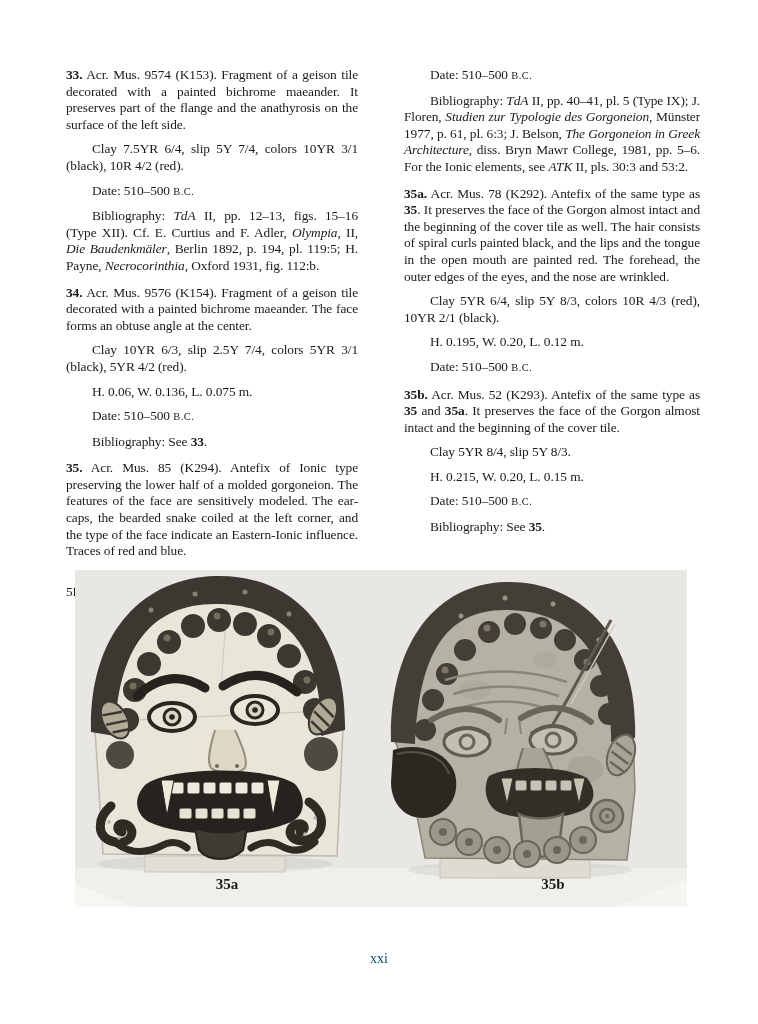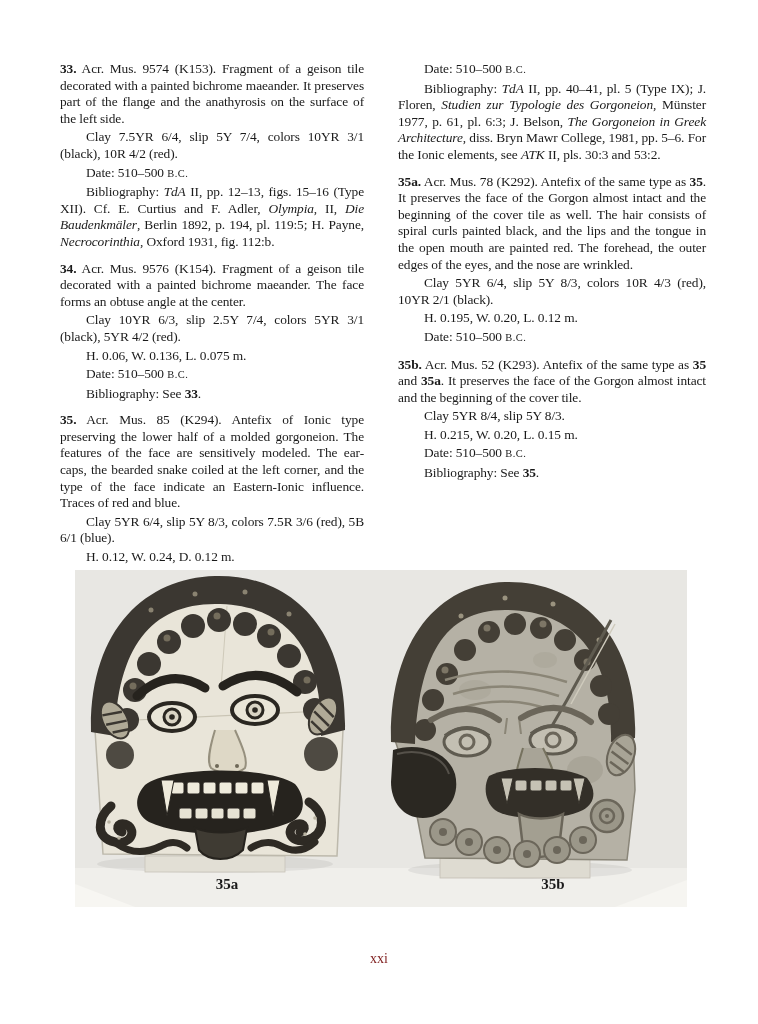--- a/index.html
+++ b/index.html
@@ -9,38 +9,38 @@
   }
   .col{
     position:absolute;top:59px;text-align:justify;
     font-size:13.4px;line-height:16.6px;letter-spacing:-0.1px;
     hyphens:auto;-webkit-hyphens:auto;
   }
   #col-left{left:58px;width:308px;}
   #col-right{left:396px;width:312px;}
   .entry{margin:0;}
   .entry + .entry{margin-top:10px;}
-  .entry p{margin:2px;}
+  .entry p{margin:8px;}
   .entry p.indent{text-indent:26px;}
   .b{font-weight:bold;}
   .i{font-style:italic;}
   .sc{font-size:0.78em;letter-spacing:0.5px;}
   .plate{
     position:absolute;left:75px;top:570px;width:612px;height:337px;margin:0;
   }
   .plate svg{display:block;}
   .cap{
     position:absolute;top:306px;width:120px;text-align:center;
     font-weight:bold;font-size:15px;color:#1a1a1a;
   }
   .cap-a{left:92px;}
   .cap-b{left:418px;}
   .folio{
     position:absolute;top:951px;left:0;width:758px;text-align:center;
-    font-size:14px;color:#7f1d1d;
+    font-size:14px;color:#0c4a6e;
   }
 </style>
 </head>
 <body>
 
 <div class="page">
 
   <div class="col" id="col-left">
       <div class="entry">
         <p class=""><span class="b">33.</span><span class=""> Acr. Mus. 9574 (K153). Fragment of a geison tile decorated with a painted bichrome maeander. It preserves part of the flange and the anathyrosis on the surface of the left side.</span></p>

